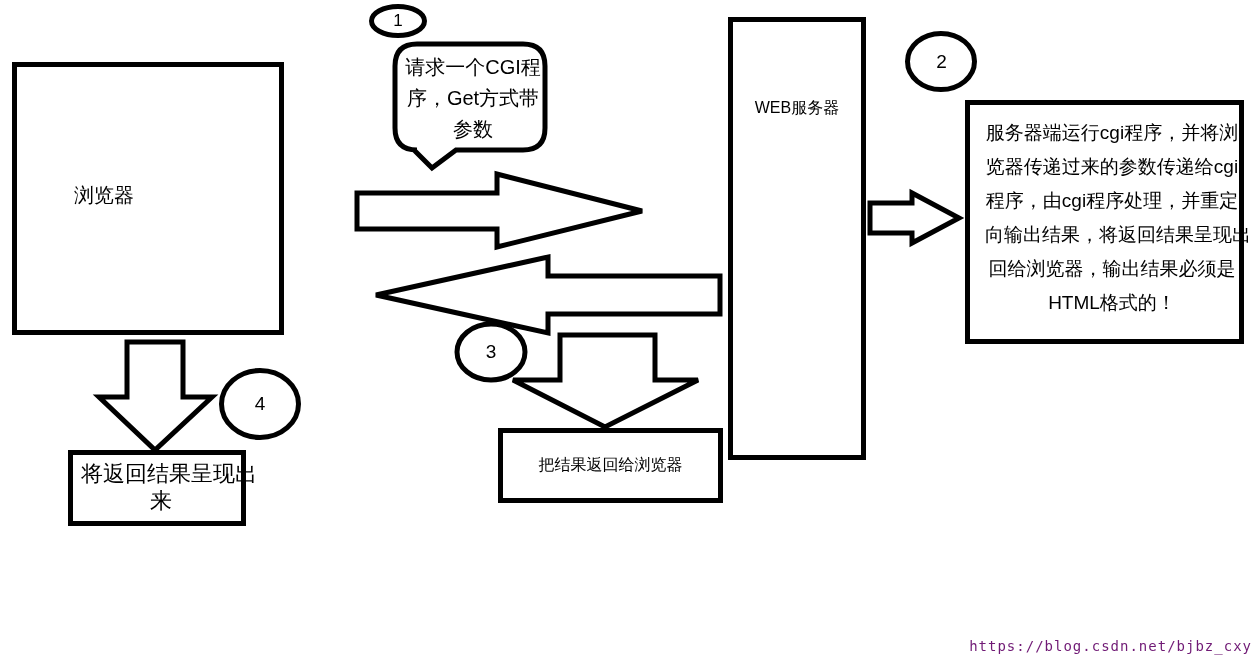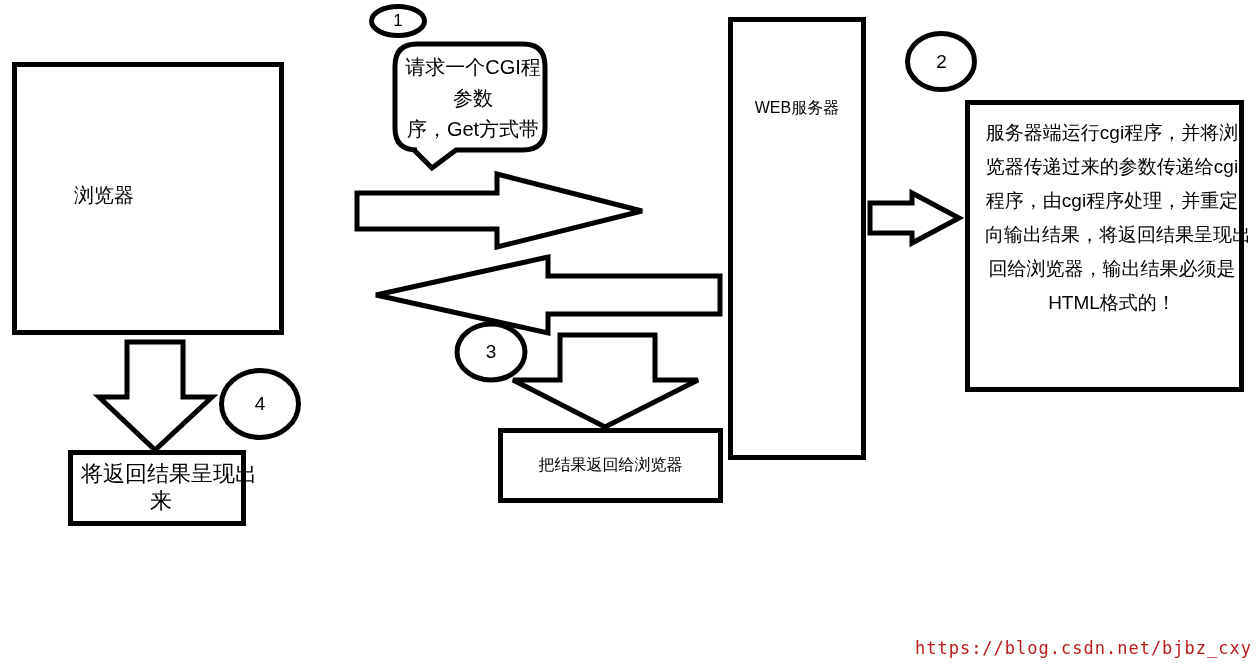--- a/index.html
+++ b/index.html
@@ -59,21 +59,21 @@
   }
   #bubble-text {
     position: absolute;
     left: 403px; top: 52px;
     width: 140px;
     font-size: 20px;
     line-height: 31px;
   }
   .nowrap-line { white-space: nowrap; text-align: center; }
   #server-note-box {
-    left: 965px; top: 100px; width: 279px; height: 292px;
+    left: 965px; top: 100px; width: 279px; height: 244px;
     padding: 11px 0 0 15px;
     font-size: 19px;
     line-height: 34px;
   }
   #return-box {
     left: 498px; top: 428px; width: 225px; height: 75px;
     display: flex; align-items: center; justify-content: center;
     font-size: 16px;
     white-space: nowrap;
   }
@@ -84,23 +84,23 @@
     line-height: 27px;
   }
   #step-1 { left: 371px; top: 6px;   width: 54px; height: 30px; font-size: 17px; }
   #step-2 { left: 907px; top: 33px;  width: 69px; height: 57px; }
   #step-3 { left: 457px; top: 324px; width: 68px; height: 56px; }
   #step-4 { left: 221px; top: 370px; width: 78px; height: 68px; }
   #watermark {
     position: absolute;
     right: 5px; top: 638px;
     font-family: "DejaVu Sans Mono", monospace;
-    font-size: 17px;
+    font-size: 14px;
     letter-spacing: 1px;
-    color: #b91c1c;
+    color: #701a75;
     white-space: nowrap;
   }
 </style>
 </head>
 <body>
 
 <div id="canvas">
 
   <svg id="shape-layer" viewBox="0 0 1257 670" xmlns="http://www.w3.org/2000/svg">
 
@@ -130,22 +130,22 @@
   </div>
   <div id="step-3" class="step-circle">
     <span>3</span>
   </div>
   <div id="step-4" class="step-circle">
     <span>4</span>
   </div>
 
   <div id="bubble-text">
     <div class="nowrap-line">请求一个CGI程</div>
+    <div class="nowrap-line">序，Get方式带</div>
     <div class="nowrap-line">参数</div>
-    <div class="nowrap-line">序，Get方式带</div>
   </div>
 
   <div id="browser-box" class="box">
     <span id="browser-label">浏览器</span>
   </div>
 
   <div id="web-server-box" class="box">
     <span id="web-server-label">WEB服务器</span>
   </div>
 

